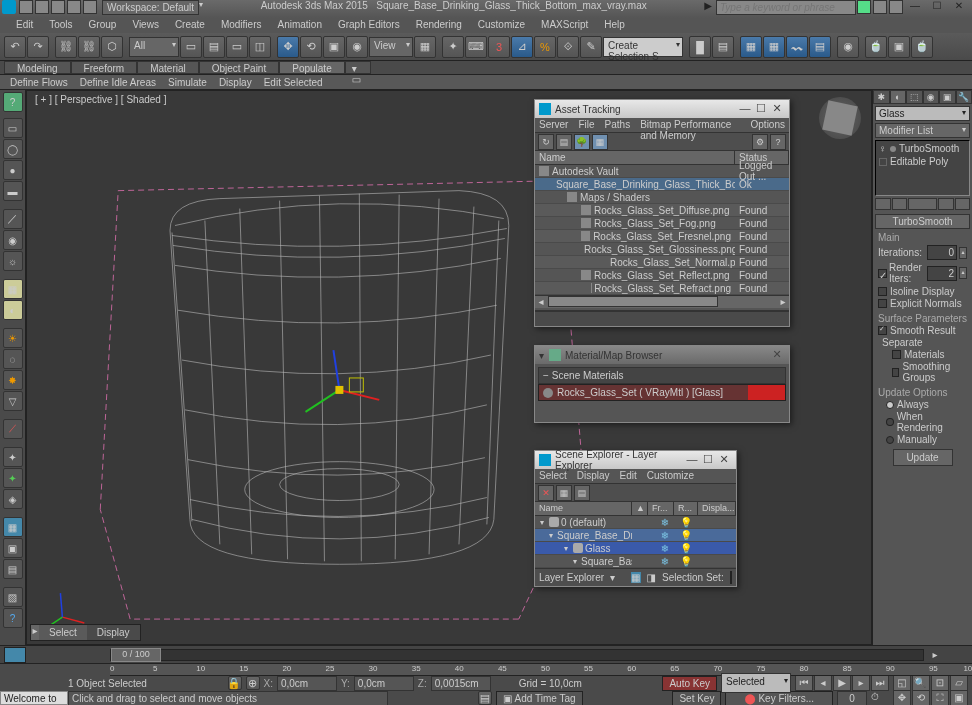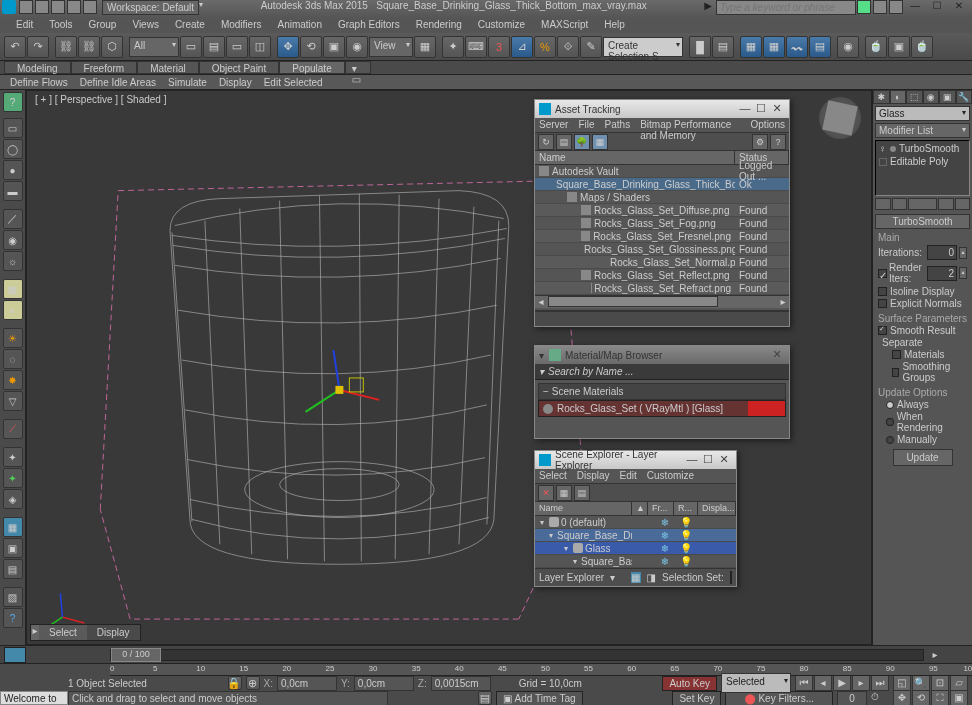--- a/index.html
+++ b/index.html
@@ -517,21 +517,20 @@
   </div>
 </div>
 
 <div class="panel" style="left:534px;top:345px;width:256px">
   <div class="panel-title" style="background:linear-gradient(#888,#6a6a6a)">
     <div style="width:10px;color:#333">▾</div>
     <div class="pt-icon" style="background:#6a8"></div>
     <div class="pt-txt">Material/Map Browser</div>
     <div class="pt-btn">✕</div>
   </div>
-  <div class="mat-search"><span style="margin-right:4px">▾</span><span>Search by Name ...</span></div>
   <div style="padding:3px">
     <div class="mat-section"><span style="margin-right:3px">−</span><span>Scene Materials</span></div>
     <div class="mat-item">
         <div class="mic"></div>
         <span>Rocks_Glass_Set ( VRayMtl ) [Glass]</span>
       </div>
     <div style="height:18px"></div>
   </div>
 </div>
 

